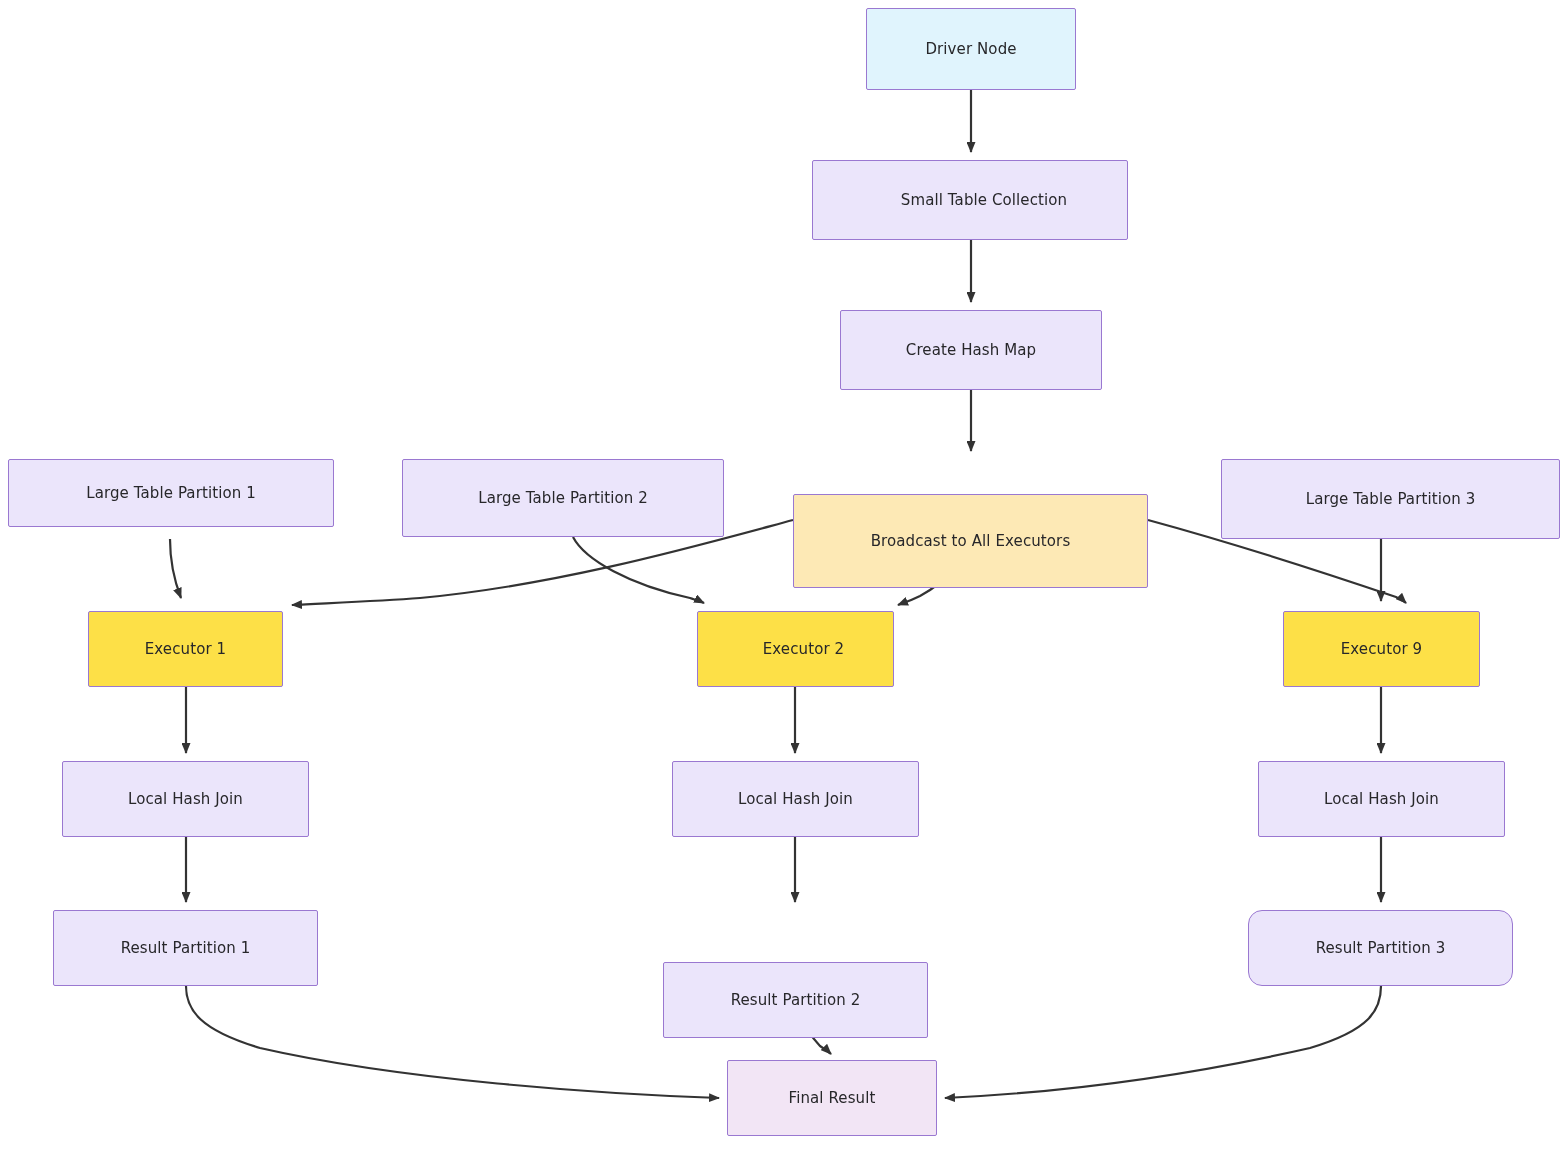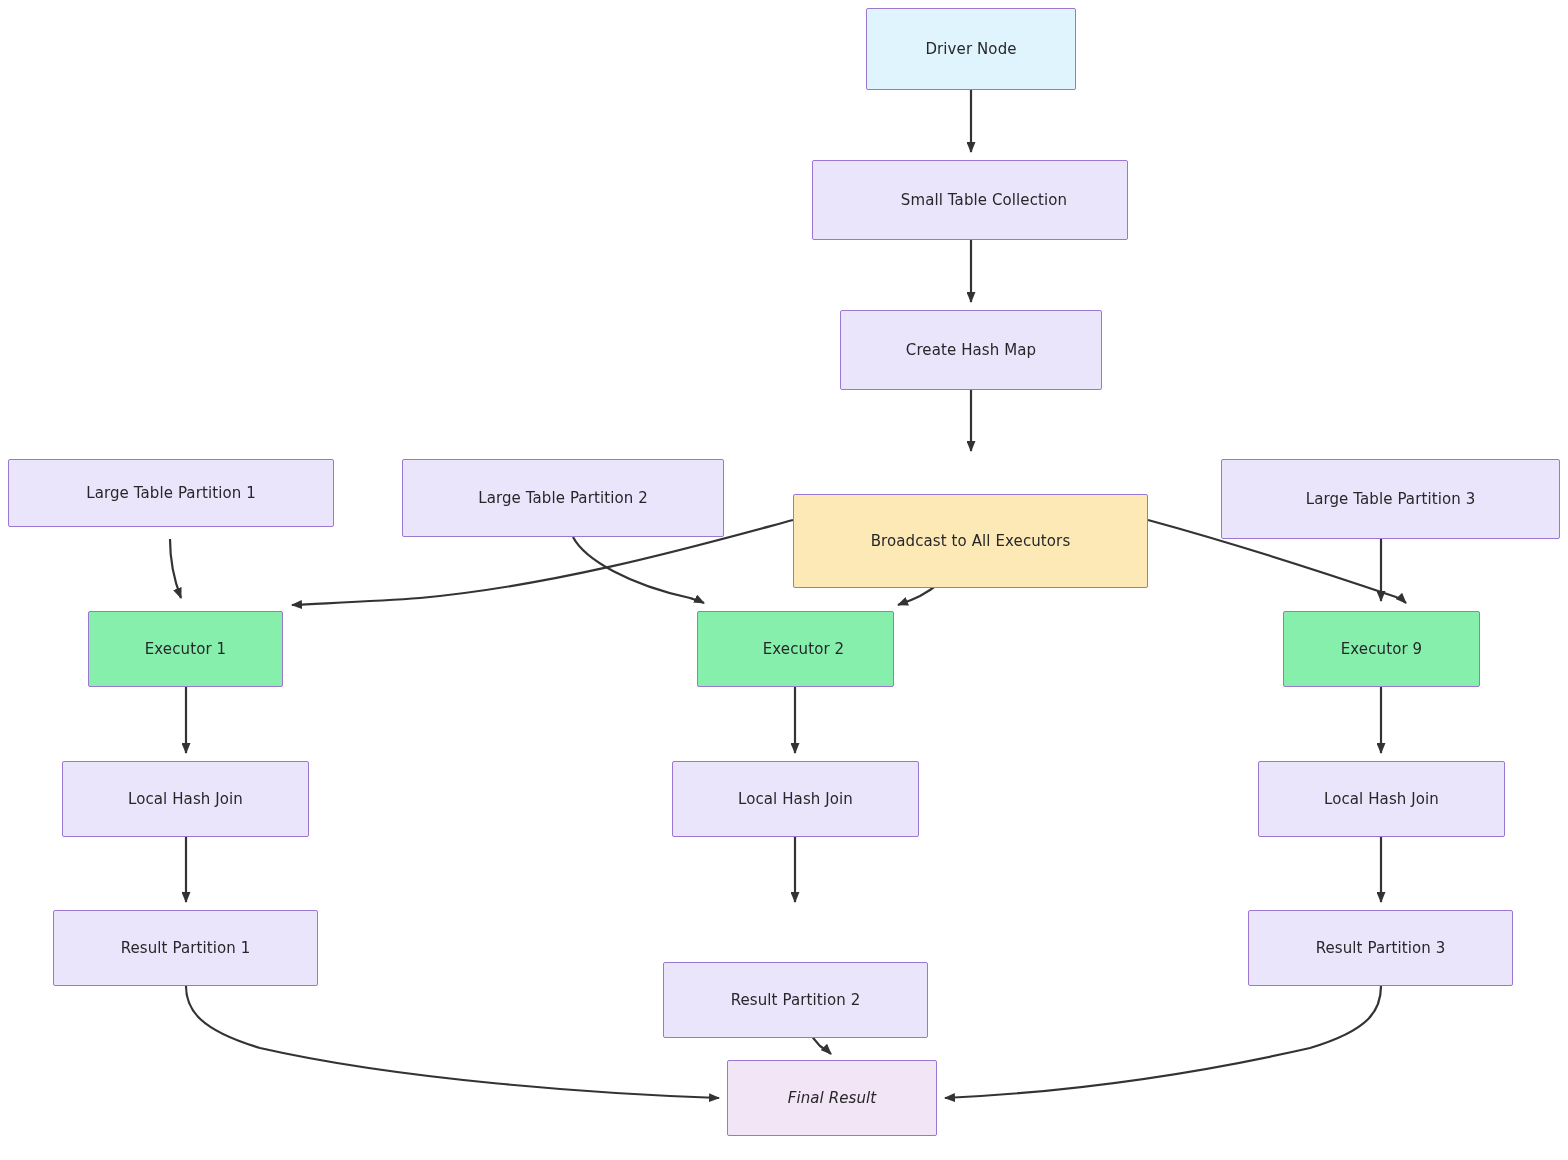--- a/index.html
+++ b/index.html
@@ -42,22 +42,22 @@
     font-size: 15px;
     line-height: 1.2;
     color: #27272a;
     text-align: center;
     letter-spacing: 0.1px;
     white-space: nowrap;
   }
   .node.fill-driver   { background: #e0f4fd; }
   .node.fill-process  { background: #ebe5fb; }
   .node.fill-broadcast{ background: #fde9b5; }
-  .node.fill-executor { background: #86efac; }
-  .node.fill-final    { background: #f2e5f5; font-style: italic; }
+  .node.fill-executor { background: #fde047; }
+  .node.fill-final    { background: #f2e5f5; }
 </style>
 </head>
 <body>
 
 <div id="diagram-root">
 
   <svg id="edge-layer" viewBox="0 0 1568 1160" width="1568" height="1160" xmlns="http://www.w3.org/2000/svg">
     <defs>
       <marker id="arrowhead" markerWidth="11" markerHeight="9" refX="10" refY="4.5" orient="auto" markerUnits="userSpaceOnUse">
         <path d="M 0,0 L 11,4.5 L 0,9 Z" fill="#333333"></path>
@@ -124,21 +124,21 @@
       </div>
       <div class="node fill-process" style="left: 1258px; top: 761px; width: 247px; height: 76px;">
         <span>Local Hash Join</span>
       </div>
       <div class="node fill-process" style="left: 53px; top: 910px; width: 265px; height: 76px; text-align: right;">
         <span>Result Partition 1</span>
       </div>
       <div class="node fill-process" style="left: 663px; top: 962px; width: 265px; height: 76px;">
         <span>Result Partition 2</span>
       </div>
-      <div class="node fill-process" style="left: 1248px; top: 910px; width: 265px; height: 76px;">
+      <div class="node fill-process" style="left: 1248px; top: 910px; width: 265px; height: 76px; border-radius: 14px;">
         <span>Result Partition 3</span>
       </div>
       <div class="node fill-final" style="left: 727px; top: 1060px; width: 210px; height: 76px;">
         <span>Final Result</span>
       </div>
     </div>
 
 </div>
 
 </body></html>

